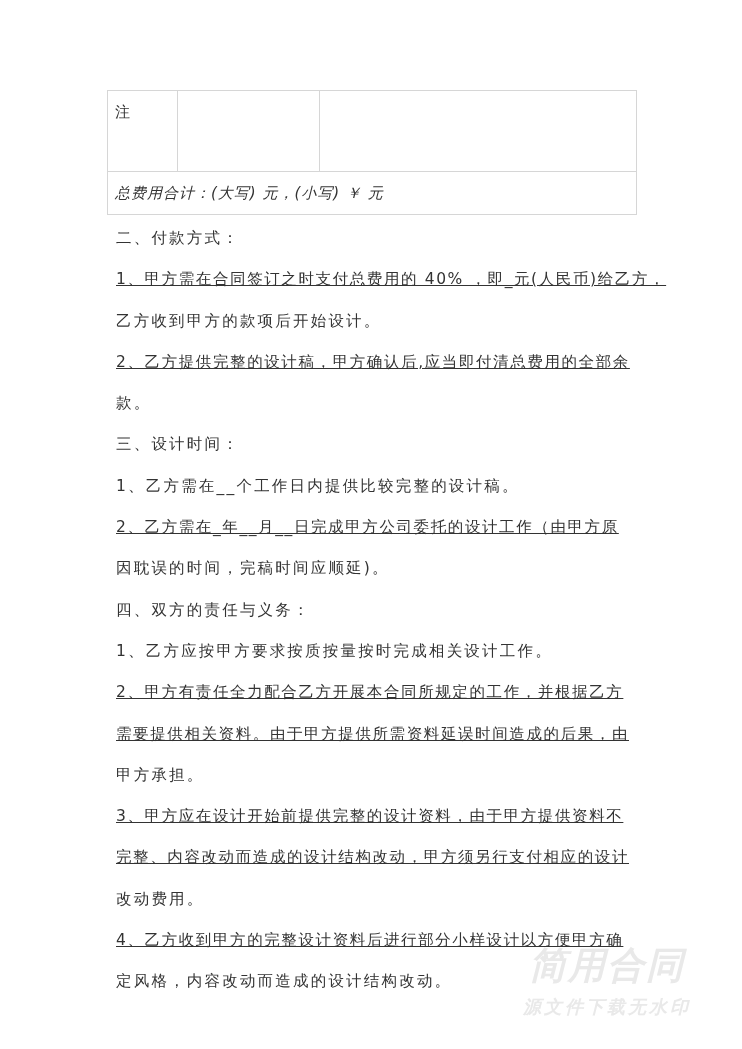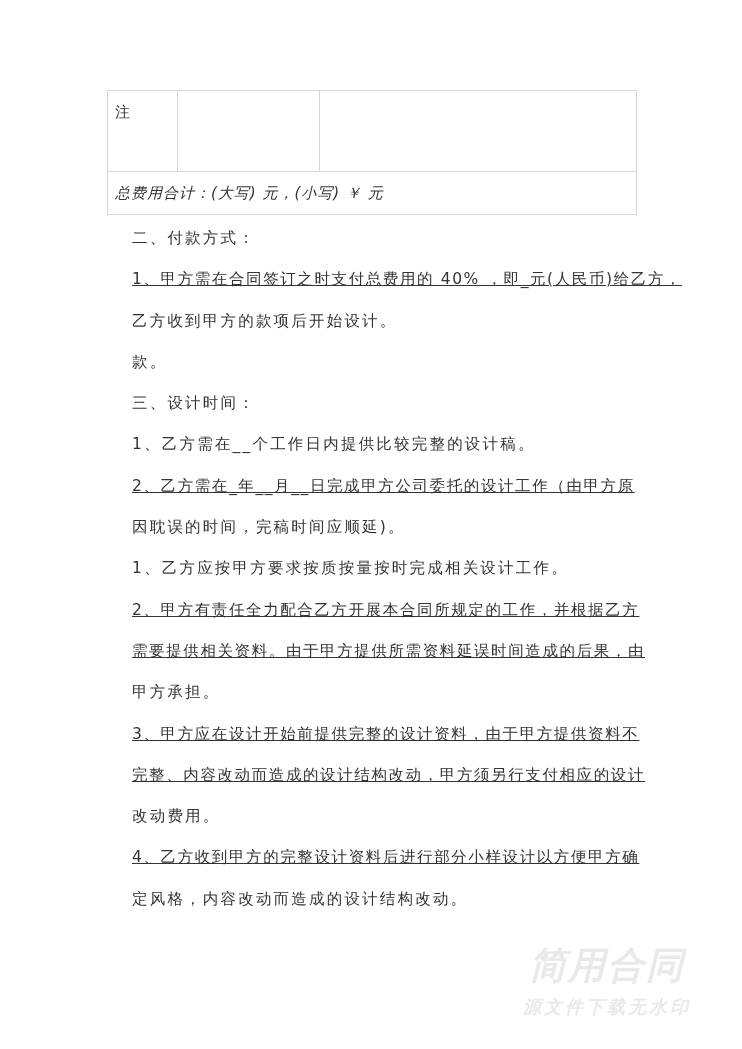--- a/index.html
+++ b/index.html
@@ -49,21 +49,21 @@
     td.note-col3 { width: 316px; }
     td.total-cell {
       height: 42px;
       padding-left: 7px !important;
       vertical-align: middle !important;
       letter-spacing: 1px !important;
       font-style: italic;
     }
     .body-text {
       position: absolute;
-      left: 132px;
+      left: 116px;
       top: 218px;
       width: 520px;
     }
     .line {
       height: 41.3px;
       line-height: 41.3px;
       font-size: 15.5px;
       letter-spacing: 2.2px;
       white-space: nowrap;
       color: #333;
@@ -108,27 +108,29 @@
     <tr>
       <td class="total-cell" colspan="3">总费用合计：(大写) 元，(小写) ￥  元</td>
     </tr>
   </tbody>
     </table>
 
   <div class="body-text">
     <div class="line">二、付款方式：</div>
     <div class="line tight">1、甲方需在合同签订之时支付总费用的 40% ，即_元(人民币)给乙方，</div>
     <div class="line">乙方收到甲方的款项后开始设计。</div>
+    <div class="line tight">2、乙方提供完整的设计稿，甲方确认后,应当即付清总费用的全部余</div>
     <div class="line">款。</div>
 
     <div class="line">三、设计时间：</div>
     <div class="line">1、乙方需在__个工作日内提供比较完整的设计稿。</div>
     <div class="line tight">2、乙方需在_年__月__日完成甲方公司委托的设计工作（由甲方原</div>
     <div class="line">因耽误的时间，完稿时间应顺延)。</div>
 
+    <div class="line">四、双方的责任与义务：</div>
     <div class="line">1、乙方应按甲方要求按质按量按时完成相关设计工作。</div>
     <div class="line tight">2、甲方有责任全力配合乙方开展本合同所规定的工作，并根据乙方</div>
     <div class="line tight">需要提供相关资料。由于甲方提供所需资料延误时间造成的后果，由</div>
     <div class="line">甲方承担。</div>
     <div class="line tight">3、甲方应在设计开始前提供完整的设计资料，由于甲方提供资料不</div>
     <div class="line tight">完整、内容改动而造成的设计结构改动，甲方须另行支付相应的设计</div>
     <div class="line">改动费用。</div>
     <div class="line tight">4、乙方收到甲方的完整设计资料后进行部分小样设计以方便甲方确</div>
     <div class="line">定风格，内容改动而造成的设计结构改动。</div>
   </div>

